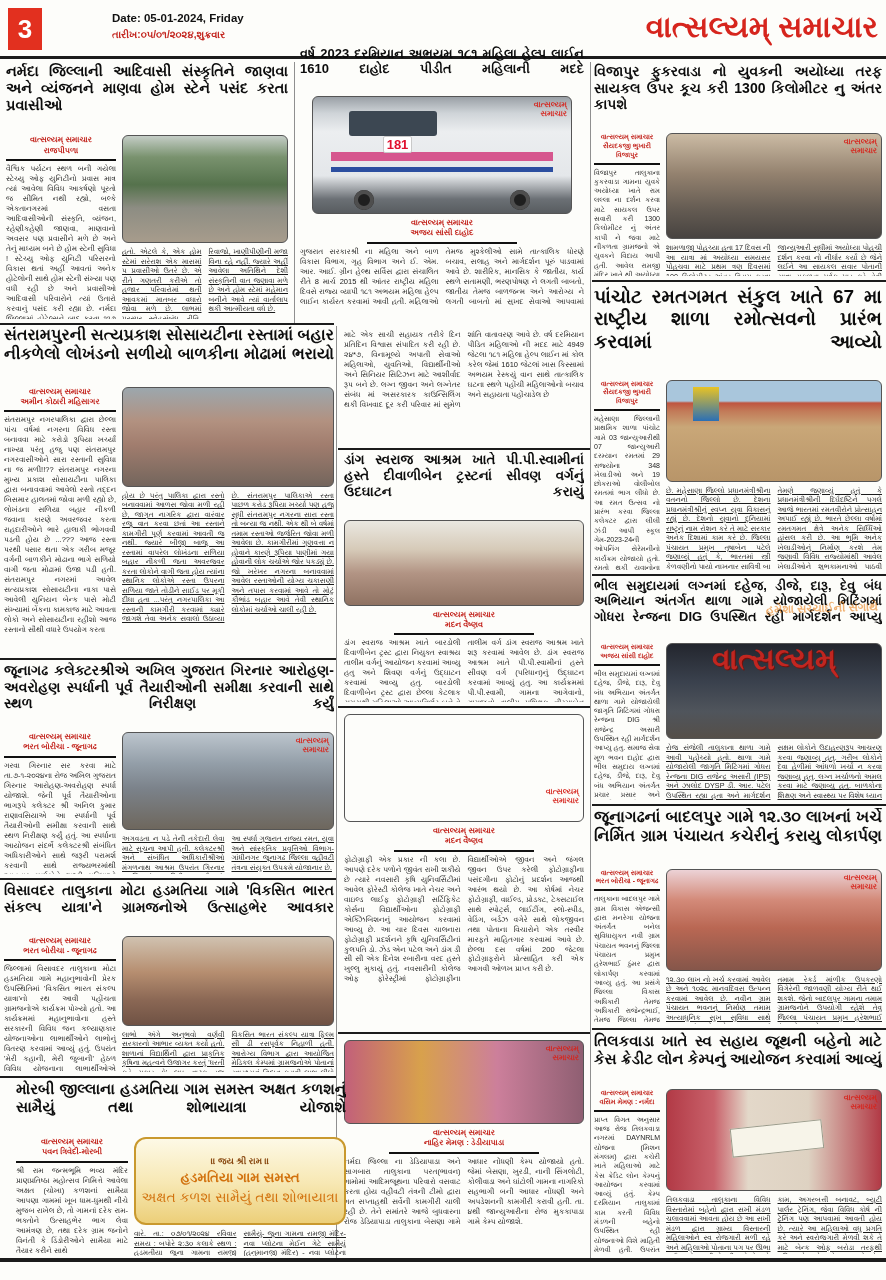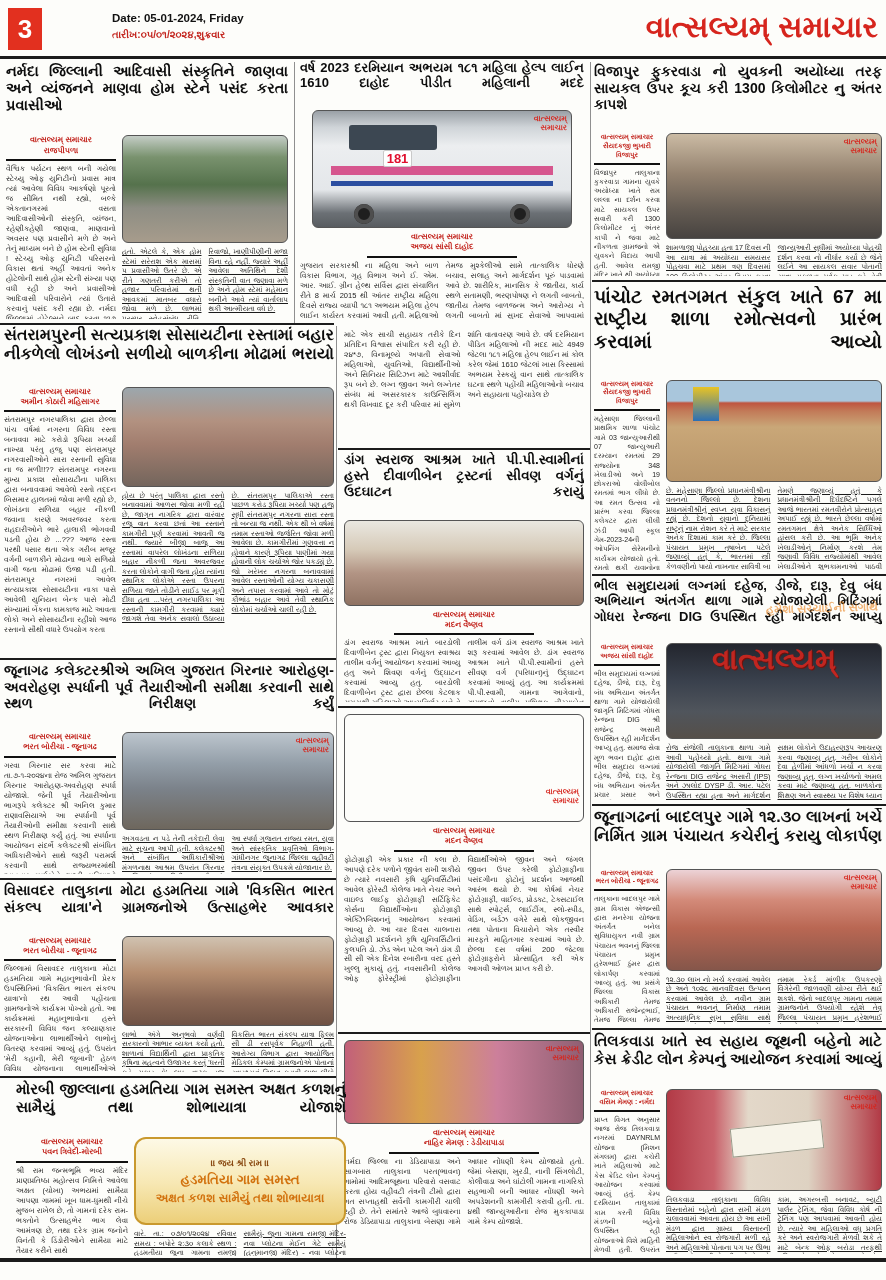--- a/index.html
+++ b/index.html
@@ -50,21 +50,21 @@
   .van-glass{position:absolute;left:14%;top:12%;width:34%;height:22%;background:#3c4752;border-radius:3px;}
   .van-num{position:absolute;left:27%;top:34%;background:#fff;color:#e0102e;font-weight:bold;
            font-size:13px;padding:0 3px;border-radius:2px;border:1px solid #c9c9c9;}
   .wheel{position:absolute;bottom:3px;width:20px;height:20px;border-radius:50%;background:#1f1f1f;box-shadow:inset 0 0 0 4px #4e4e4e;}
   
   .banner{background:linear-gradient(180deg,#fdf9e6 0%,#f7e8b4 52%,#eccf79 100%);
           border:2px solid #c9992e;border-radius:12px;display:flex;flex-direction:column;
           align-items:center;justify-content:center;gap:3px;text-align:center;}
   .bn1{color:#8a4a12;font-size:9px;font-weight:bold;}
   .bn2{color:#d2720e;font-size:13.5px;font-weight:bold;}
-  .bn3{color:#d2720e;font-size:12px;font-weight:bold;}
+  .bn3{color:#d2720e;font-size:14px;font-weight:normal;}
   
   .ghost{position:absolute;right:4px;top:24px;color:#e8801a;opacity:.6;font-weight:bold;font-size:11.5px;transform:rotate(-1.5deg);white-space:nowrap;}
   .wm-big{position:absolute;left:0;right:0;top:0;text-align:center;color:#d6251d;font-weight:bold;
           font-size:30px;line-height:1;opacity:.88;text-shadow:1px 1px 0 #7a0d06;}
   .cheque{position:absolute;left:30%;top:34%;width:42%;height:27%;background:#f7f4e9;border:1px solid #9a9a8a;transform:rotate(-6deg);}
   .flag{position:absolute;left:12%;top:6%;width:26px;height:34px;background:linear-gradient(180deg,#e8c325,#2b6fb5);}
 </style>
 </head>
 <body>
 
@@ -105,21 +105,21 @@
         </div>
         <div class="body-txt">વૈશ્વિક પર્યટન સ્થળ બની ગયેલા સ્ટેચ્યુ ઓફ યુનિટીનો પ્રવાસ માત્ર ત્યાં આવેલા વિવિધ આકર્ષણો પૂરતો જ સીમિત નથી રહ્યો, બલ્કે એકતાનગરમાં વસતા આદિવાસીઓની સંસ્કૃતિ, વ્યંજન, રહેણીકહેણી જાણવા, માણવાનો અવસર પણ પ્રવાસીને મળે છે અને તેનું માધ્યમ બને છે હોમ સ્ટેની સુવિધા ! સ્ટેચ્યુ ઓફ યુનિટી પરિસરનો વિકાસ થતાં અહીં આવતાં અનેક હોટેલોની સાથે હોમ સ્ટેની સંખ્યા પણ વધી રહી છે અને પ્રવાસીઓ આદિવાસી પરિવારોને ત્યાં ઉતારો કરવાનું પસંદ કરી રહ્યા છે. નર્મદા જિલ્લામાં હોટેલ્સને બાદ કરતા ૧૧૭ જેટલા હોમ સ્ટે કાર્યરત છે. જેમાં છેલ્લા એક વર્ષમાં ૭૨૨૪ પ્રવાસીઓએ ઉતારો કર્યો</div>
       </div>
       <div class="rcol">
         <div class="photo ph-road" style="height:106px"></div>
         <div class="cap-txt cols2" style="margin-top:4px">હતો. એટલે કે, એક હોમ સ્ટેમાં સરેરાશ એક માસમાં ૫ પ્રવાસીઓ ઉતરે છે. એ રીતે ગણતરી કરીએ તો હજાર પરિવારોમાં થતી આવકમાં માતબર વધારો જોવા મળે છે. લાભમાં પરસ્પર સ્નેહસંબંધ, રીતિ-રિવાજો, ખાણીપીણીની મજા વિના રહે નહીં. જ્યારે અહીં આવેલા અતિથિને દેશી સંસ્કૃતિની વાત જણાવા મળે છે અને હોમ સ્ટેમાં મહેમાન બનીને આવે ત્યાં વાર્તાલાપ થકી આત્મીયતા વધે છે.</div>
       </div>
     </div>
   </div>
 
-  <div class="art" style="left:300px;top:60px;width:284px;height:259px">
+  <div class="art" style="left:300px;top:46px;width:284px;height:259px">
     <div class="hl" style="font-size:13px">વર્ષ 2023 દરમિયાન અભયમ ૧૮૧ મહિલા હેલ્પ લાઈન 1610 દાહોદ પીડીત મહિલાની મદદે</div>
     <div class="photo ph-van" style="height:116px;margin:4px 12px 0">
       <div class="van-glass"></div>
       <div class="van-stripe-pink"></div>
       <div class="van-stripe-blue"></div>
       <div class="van-num">181</div>
       <div class="wheel" style="left:16%"></div>
       <div class="wheel" style="right:16%"></div>
       <div class="ph-wm">વાત્સલ્યમ્ સમાચાર</div>
     </div>
@@ -258,21 +258,21 @@
   </div>
 
   <div class="art" style="left:16px;top:1080px;width:330px;height:176px">
     <div class="hl" style="font-size:15px">મોરબી જીલ્લાના હડમતિયા ગામ સમસ્ત અક્ષત કળશનું સામૈયું તથા શોભાયાત્રા યોજાશે</div>
     <div class="row">
       <div class="lcol" style="width:112px">
         <div class="byline">
           <div>વાત્સલ્યમ્ સમાચાર</div>
           <div>પવન ત્રિવેદી-મોરબી</div>
         </div>
-        <div class="body-txt">શ્રી રામ જન્મભૂમિ ભવ્ય મંદિર પ્રાણપ્રતિષ્ઠા મહોત્સવ નિમિત્તે આવેલા અક્ષત (ચોખા) અભયમાં સામૈયા આપણા ગામમાં ખૂબ ધામ-ધુમથી નીચે મુજબ રાખેલ છે, તો ગામનાં દરેક રામ-ભક્તોને ઉત્સાહભેર ભાગ લેવા આમંત્રણ છે, તથા દરેક ગ્રામ જનોને વિનંતી કે ડિંડોરીઓને સામૈયા માટે તૈયાર કરીને સાથે</div>
+        <div class="body-txt">શ્રી રામ જન્મભૂમિ ભવ્ય મંદિર પ્રાણપ્રતિષ્ઠા મહોત્સવ નિમિત્તે આવેલા અક્ષત (ચોખા) કળશનાં સામૈયા આપણા ગામમાં ખૂબ ધામ-ધુમથી નીચે મુજબ રાખેલ છે, તો ગામનાં દરેક રામ-ભક્તોને ઉત્સાહભેર ભાગ લેવા આમંત્રણ છે, તથા દરેક ગ્રામ જનોને વિનંતી કે ડિંડોરીઓને સામૈયા માટે તૈયાર કરીને સાથે</div>
       </div>
       <div class="rcol">
         <div class="banner" style="height:84px">
           <div class="bn1">॥ જય શ્રી રામ ॥</div>
           <div class="bn2">હડમતિયા ગામ સમસ્ત</div>
           <div class="bn3">અક્ષત કળશ સામૈયું તથા શોભાયાત્રા</div>
         </div>
         <div class="cap-txt cols2" style="margin-top:4px">વારે. તા.: ૦૭/૦૧/૨૦૨૪ રવિવાર સમય : બપોરે ૨:૩૦ કલાકે સ્થળ : હડમતીયા જુના ગામના રામજી મંદિર થી રૂટ જુના ગામના જાયે સામૈયું- જુના ગામના રામજી મંદિર- નવા પ્લોટના મેઈન ગેટે સામૈયું (હનુમાનજી મંદિર) - નવા પ્લોટના રામજી મંદિર</div>
       </div>
     </div>

